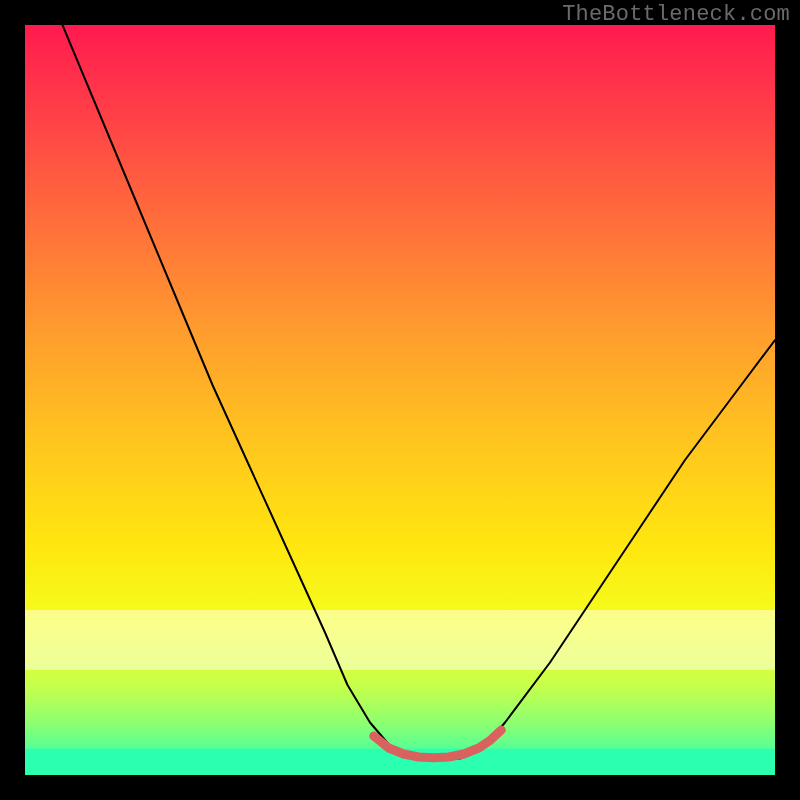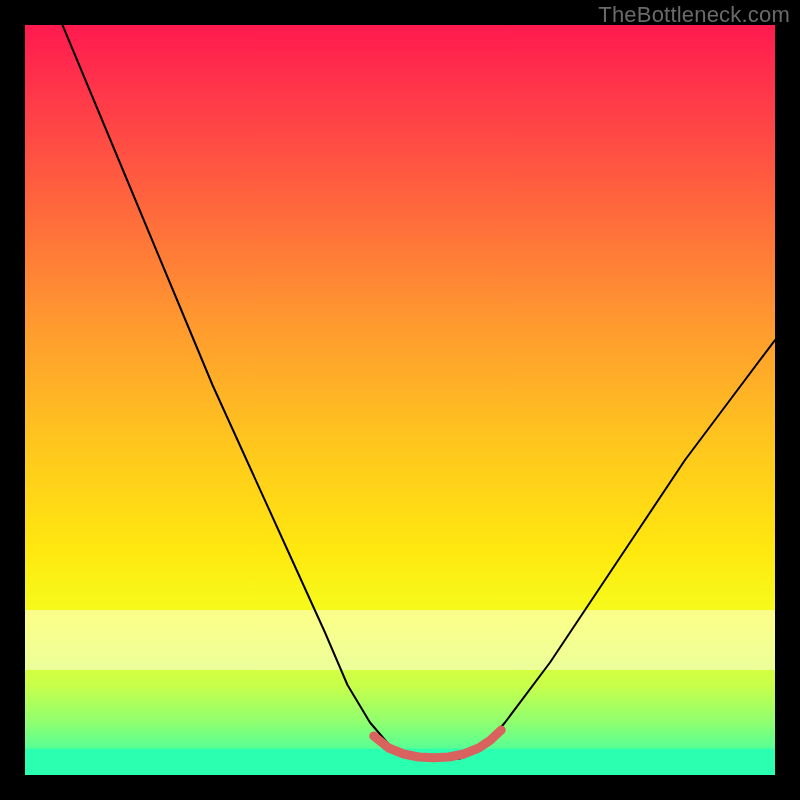--- a/index.html
+++ b/index.html
@@ -30,20 +30,21 @@
   }
   .watermark {
     position: absolute;
     top: 2px;
     right: 10px;
     color: #6a6a6a;
     font-size: 22px;
     font-weight: 500;
     letter-spacing: 0.2px;
     user-select: none;
+    font-family: Liberation Mono, monospace;
   }
   svg.curves {
     position: absolute;
     inset: 0;
   }
 </style>
 </head>
 <body>
 
 <div class="frame">

